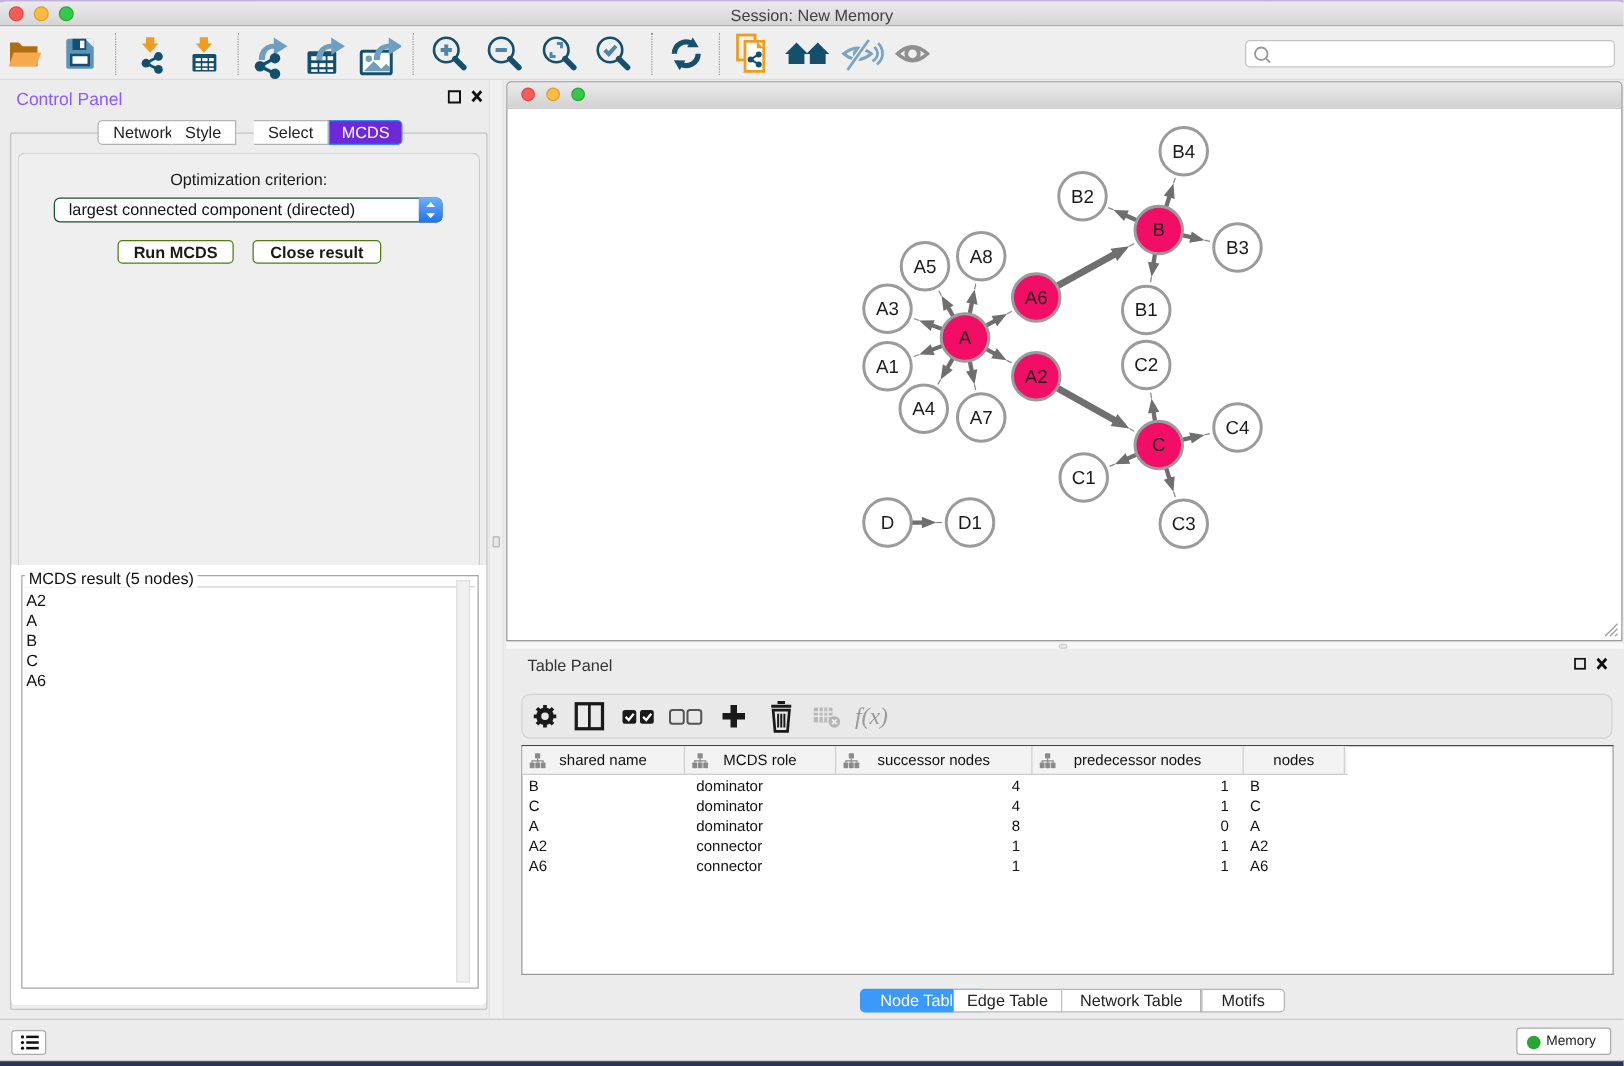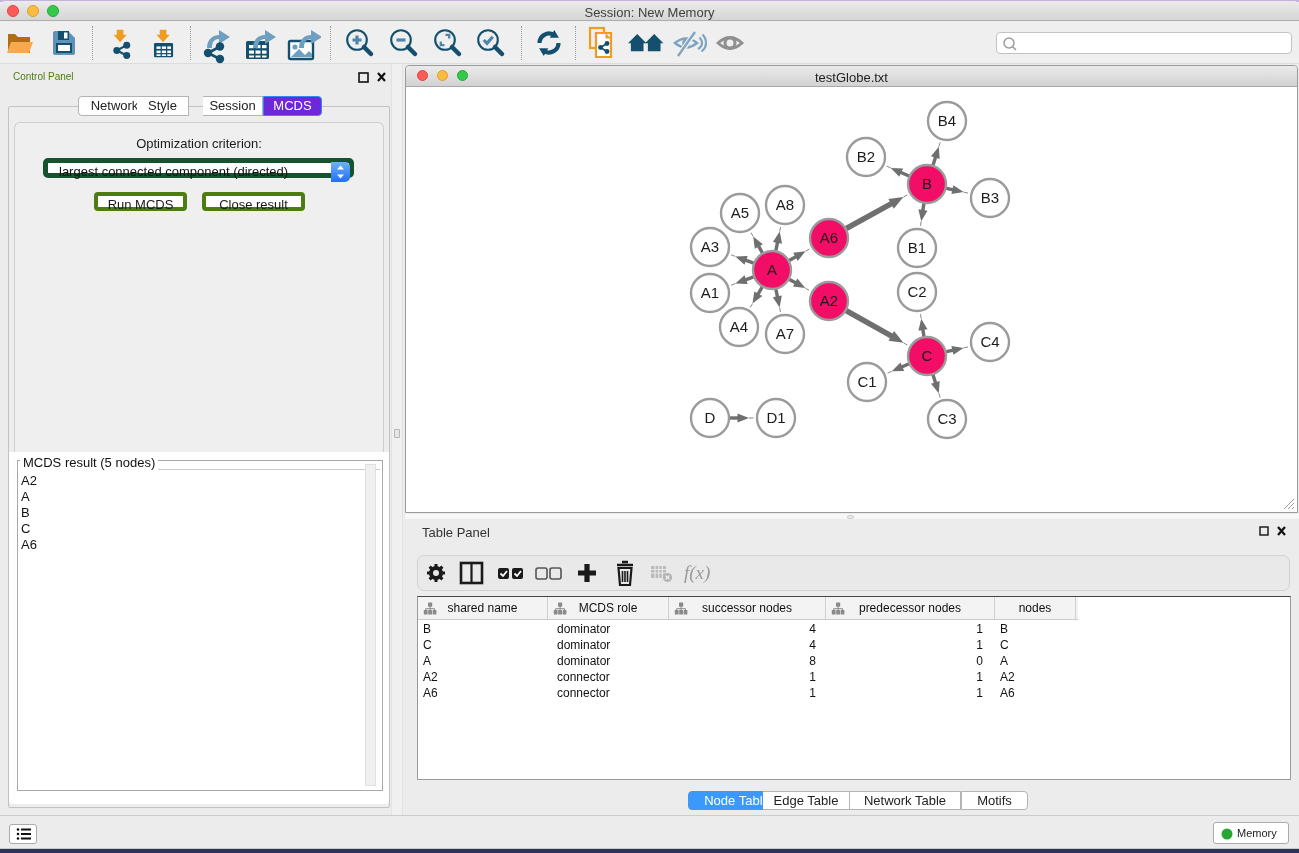--- a/index.html
+++ b/index.html
@@ -12,30 +12,30 @@
 .tl { position:absolute; width:12px; height:12px; border-radius:50%; top:4px; }
 #titlebar .t1 { left:7px; background:#fc5b57; border:1px solid #dd4744; }
 #titlebar .t2 { left:27px; background:#fcbc40; border:1px solid #dd9d34; }
 #titlebar .t3 { left:47px; background:#34c94b; border:1px solid #28a739; }
 #titletext { left:0; top:5px; width:1299px; text-align:center; font-size:13px; color:#404040; }
 #toolbar { left:0; top:22px; width:1299px; height:42px; background:#efefef; border-bottom:1px solid #dcdcdc; }
 .tsep { position:absolute; top:4px; height:34px; width:0; border-left:1px dotted #9a9a9a; }
 .ticon { position:absolute; top:0; }
 #search { left:996px; top:10px; width:296px; height:22px; background:#fff; border:1px solid #c3c3c3; border-radius:4px; }
 
-#cp-title { left:13px; top:71px; font-size:10px; color:#4d7c0f; }
+#cp-title { left:13px; top:71px; font-size:14px; color:#8b5cf6; }
 #cp-tabs { left:78px; top:96px; height:20px; }
 .tab { position:absolute; top:0; height:20px; background:#fff; border:1px solid #b4b4b4; font-size:13px; color:#222; text-align:center; line-height:18px; }
 .tab.sel { background:#6d28d9; color:#fff; border-color:#3189f7; }
 #cp-outer { left:8px; top:106px; width:382px; height:702px; border:1px solid #c2c2c2; background:#ededed; border-radius:2px; }
 #cp-inner { left:14px; top:122px; width:370px; height:330px; border:1px solid #cdcdcd; background:#efefef; border-radius:6px 6px 0 0; border-bottom:none; }
 #opt-label { left:0; top:136px; width:398px; text-align:center; font-size:13px; color:#1a1a1a; }
-#dd { left:43px; top:158px; width:311px; height:20px; background:#fff; border:5px solid #14532d; border-radius:5px; font-size:13px; color:#111; line-height:18px; padding-left:11px; }
+#dd { left:43px; top:158px; width:311px; height:20px; background:#fff; border:1px solid #14532d; border-radius:5px; font-size:13px; color:#111; line-height:18px; padding-left:11px; }
 #dd-step { right:-1px; top:-1px; width:19px; height:20px; border-radius:0 5px 5px 0; background:linear-gradient(#6db1fc,#2170ee); }
-.btn { position:absolute; height:19px; background:#fff; border:4px solid #4d7c0f; border-radius:4px; font-size:13px; color:#1a1a1a; text-align:center; line-height:17px; }
+.btn { position:absolute; height:19px; background:#fff; border:1px solid #4d7c0f; border-radius:4px; font-size:13px; color:#1a1a1a; text-align:center; line-height:17px;font-weight:bold; }
 #fieldset { left:17px; top:460px; width:366px; height:331px; border:1px solid #a8a8a8; background:#fff; }
 #fs-label { left:20px; top:455px; background:#fff; padding:0 3px; font-size:13px; color:#111; }
 #fs-list { left:3px; top:12px; width:340px; font-size:13px; color:#111; line-height:16px; }
 #fs-scroll { right:6px; top:3px; width:11px; height:322px; background:#f0f0f0; border:1px solid #e0e0e0; }
 
 #net { left:405px; top:65px; width:893px; height:448px; border:1px solid #9a9a9a; background:#fff; border-radius:4px 4px 0 0; }
 #net-tb { left:0; top:0; width:891px; height:21px; background:linear-gradient(#ebebeb,#d2d2d2); border-bottom:1px solid #a8a8a8; border-radius:4px 4px 0 0; }
 #net-tb .t1 { left:11px; background:#fc5b57; border:1px solid #dd4744; width:11px; height:11px; }
 #net-tb .t2 { left:31px; background:#fcbc40; border:1px solid #dd9d34; width:11px; height:11px; }
 #net-tb .t3 { left:51px; background:#34c94b; border:1px solid #28a739; width:11px; height:11px; }
@@ -222,21 +222,21 @@
 <svg class="abs" style="left:358px;top:72px" width="32" height="12">
     <rect x="1" y="1" width="9" height="9" fill="none" stroke="#111" stroke-width="1.6"></rect>
     <path d="M20 1 L27 9 M27 1 L20 9" stroke="#111" stroke-width="2.2"></path>
   </svg>
 <div class="abs" id="cp-outer"></div>
 <div class="abs" id="cp-inner"></div>
 <div class="abs" id="cp-white" style="left:9px;top:452px;width:380px;height:352px;background:#fff;border-radius:0 0 4px 4px;"></div>
 <div class="abs" id="cp-tabs">
 <div class="tab" style="left:0px;width:73px;border-radius:4px 0 0 4px">Network</div>
 <div class="tab" style="left:59px;width:52px;border-left:none">Style</div>
-<div class="tab" style="left:125px;width:60px;border-left:none">Session</div>
+<div class="tab" style="left:125px;width:60px;border-left:none">Select</div>
 <div class="tab sel" style="left:185px;width:59px;border-radius:0 4px 4px 0">MCDS</div>
 </div>
 <div class="abs" id="opt-label">Optimization criterion:</div>
 <div class="abs" id="dd">largest connected component (directed)
 <div class="abs" id="dd-step"><svg width="19" height="20">
         <path d="M9.5 3.5 L13 7.5 L6 7.5 Z" fill="#fff"></path>
         <path d="M9.5 16.5 L13 12.5 L6 12.5 Z" fill="#fff"></path>
       </svg></div>
 </div>
 <div class="btn" style="left:94px;top:192px;width:93px">Run MCDS</div>
@@ -247,21 +247,20 @@
 <div class="abs" id="fs-scroll"></div>
 </div>
 <div class="abs" id="fs-label">MCDS result (5 nodes)</div>
 
 <div class="abs" id="net">
 <div class="abs" id="net-tb">
       <div class="tl t1"></div>
       <div class="tl t2"></div>
       <div class="tl t3"></div>
     </div>
-<div class="abs" id="net-title">testGlobe.txt</div>
 <svg class="abs" style="left:0px;top:22px" width="891" height="424" font-family="Liberation Sans, sans-serif">
 <g stroke="#6f6f6f" fill="none">
 <line x1="366.0" y1="182.0" x2="338.2" y2="192.3" stroke-width="3.4"></line>
 <line x1="329.3" y1="195.6" x2="325.1" y2="197.2" stroke-width="1" stroke="#878787"></line>
 <polygon fill="#6f6f6f" stroke="none" points="329.3,195.6 338.5,187.3 341.7,195.9"></polygon>
 <line x1="366.0" y1="182.0" x2="338.2" y2="171.7" stroke-width="3.4"></line>
 <line x1="329.3" y1="168.4" x2="325.1" y2="166.8" stroke-width="1" stroke="#878787"></line>
 <polygon fill="#6f6f6f" stroke="none" points="329.3,168.4 341.7,168.1 338.5,176.7"></polygon>
 <line x1="366.0" y1="182.0" x2="351.3" y2="207.4" stroke-width="3.4"></line>
 <line x1="346.5" y1="215.6" x2="344.3" y2="219.5" stroke-width="1" stroke="#878787"></line>

